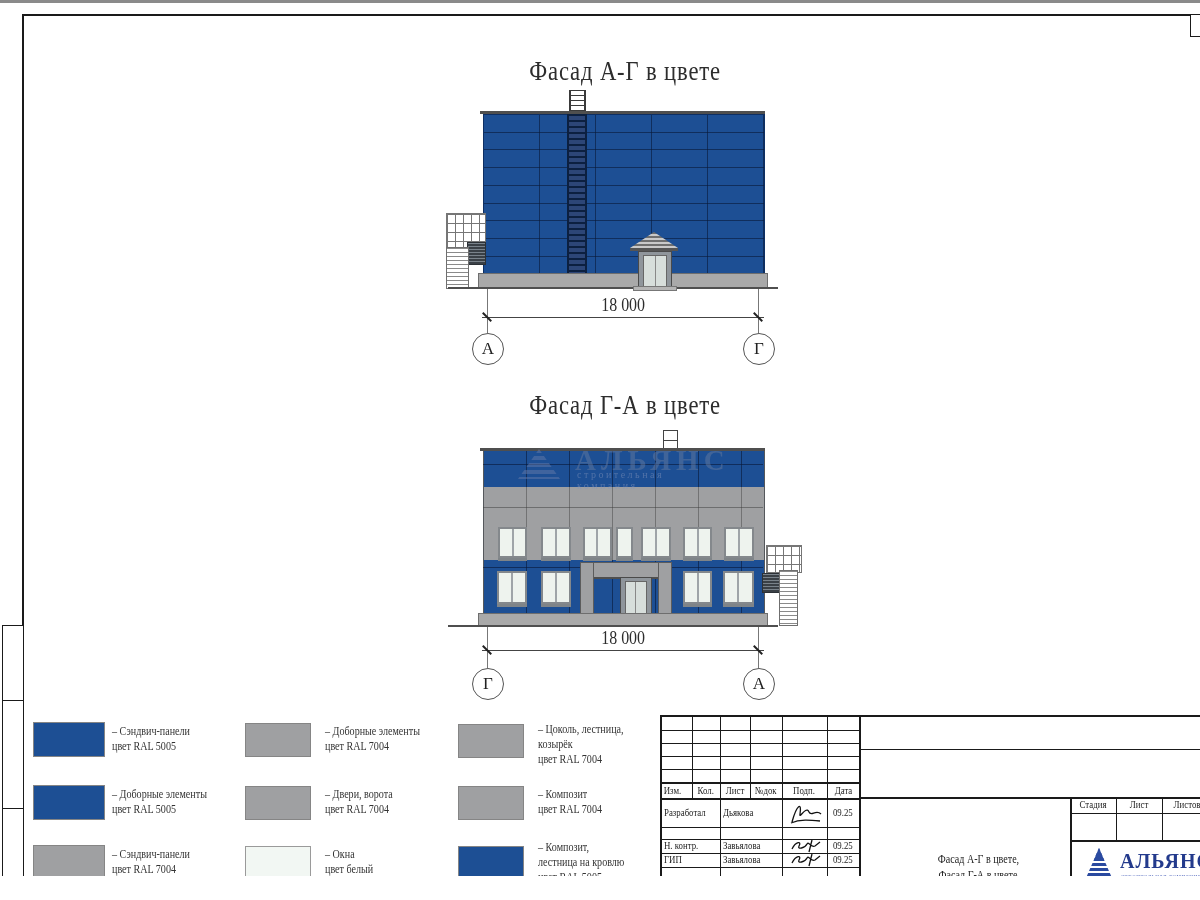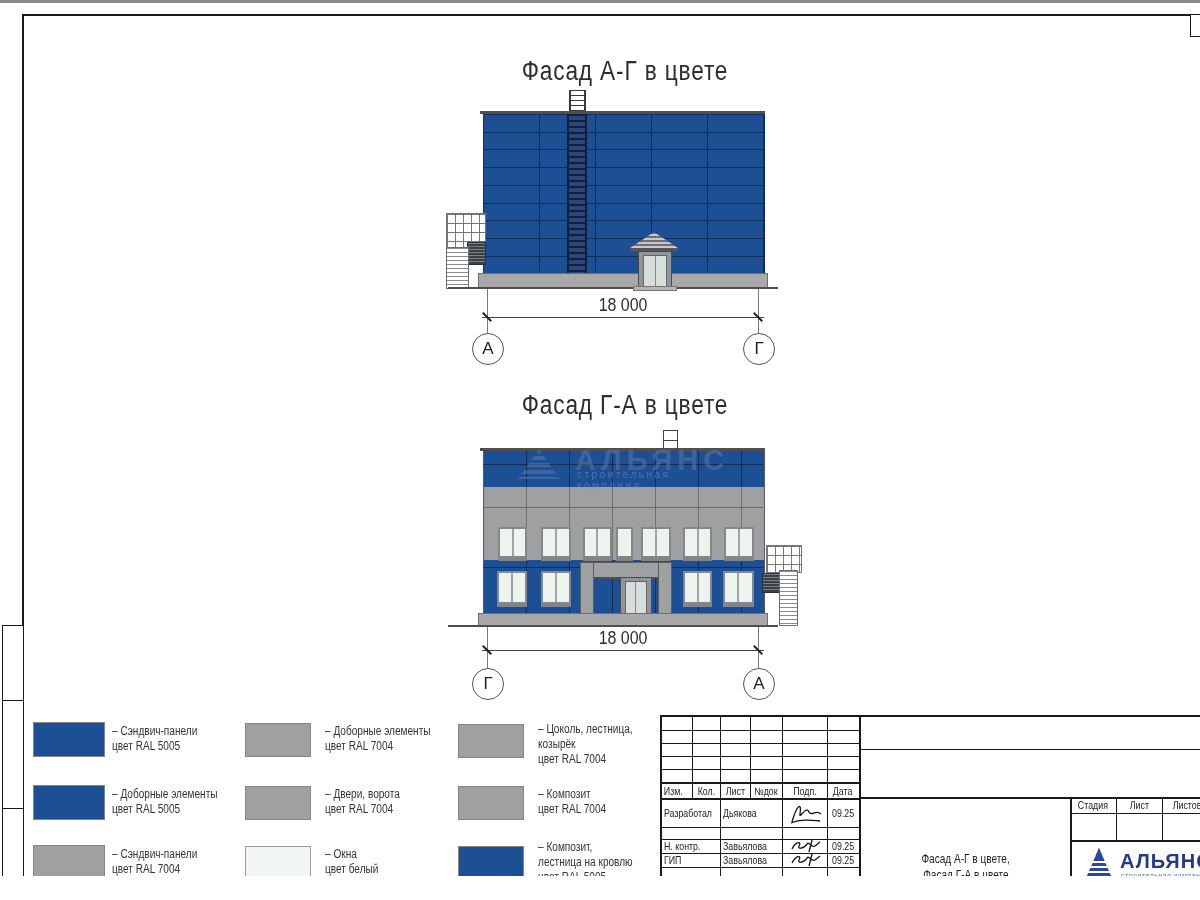--- a/index.html
+++ b/index.html
@@ -1,17 +1,17 @@
 <!DOCTYPE html>
 <html><head>
 <meta charset="utf-8">
 <style>
   html,body{margin:0;padding:0}
   #canvas{position:relative;width:1200px;height:876px;background:#fff;overflow:hidden;
-          font-family:Liberation Sans, sans-serif;color:#333}
+          font-family:Liberation Serif, serif;color:#333}
   .abs{position:absolute}
   .narrow{display:inline-block;transform:scaleX(.84);transform-origin:0 50%}
   .narrowc{display:inline-block;transform:scaleX(.84);transform-origin:50% 50%}
   .ftitle{font-size:27px;color:#2d2d2d;letter-spacing:1px;white-space:nowrap}
   .dimlabel{font-size:19px;color:#2d2d2d;white-space:nowrap}
   .axis{width:30px;height:30px;border:1.6px solid #555;border-radius:50%;background:#fff;
         display:flex;align-items:center;justify-content:center;font-size:17px;color:#222}
   .extline{width:1px;background:#777}
   .dimline{height:1px;background:#444}
   .tick{width:12px;height:2px;background:#222;transform:rotate(45deg)}
@@ -267,21 +267,21 @@
     <div class="abs tbline" style="left:199px;top:32px;width:353px;height:1px"></div>
     <div class="abs tbline" style="left:199px;top:80px;width:353px;height:2px"></div>
     <div class="abs tbline" style="left:408px;top:80px;width:2px;height:91px"></div>
     <div class="abs tbline" style="left:454px;top:80px;width:1px;height:43px"></div>
     <div class="abs tbline" style="left:500px;top:80px;width:1px;height:43px"></div>
     <div class="abs tbline" style="left:410px;top:96px;width:142px;height:1px"></div>
     <div class="abs tbline" style="left:410px;top:123px;width:142px;height:2px"></div>
     <div class="abs tbtext" style="left:408px;top:82px;width:46px;text-align:center"><span class="narrowc">Стадия</span></div>
     <div class="abs tbtext" style="left:454px;top:82px;width:46px;text-align:center"><span class="narrowc">Лист</span></div>
     <div class="abs tbtext" style="left:500px;top:82px;width:50px;text-align:center"><span class="narrowc">Листов</span></div>
-    <div class="abs" style="left:200px;top:134px;width:208px;text-align:center;font-size:12px;line-height:16px;color:#222">
+    <div class="abs" style="left:212px;top:134px;width:208px;text-align:center;font-size:12px;line-height:16px;color:#222">
       <span class="narrowc">Фасад А-Г в цвете,</span><br>
       <span class="narrowc">Фасад Г-А в цвете</span>
     </div>
 
     <div class="lpyr abs" style="left:424px;top:131px;width:26px;height:30px"></div>
     <div class="abs" style="left:458px;top:133px;font-size:20px;font-weight:bold;letter-spacing:1px;color:#233a8c;white-space:nowrap">АЛЬЯНС</div>
     <div class="abs" style="left:459px;top:155px;font-size:7px;letter-spacing:.5px;color:#5a6fc0;white-space:nowrap">строительная компания</div>
   </div>
 
 </div>

